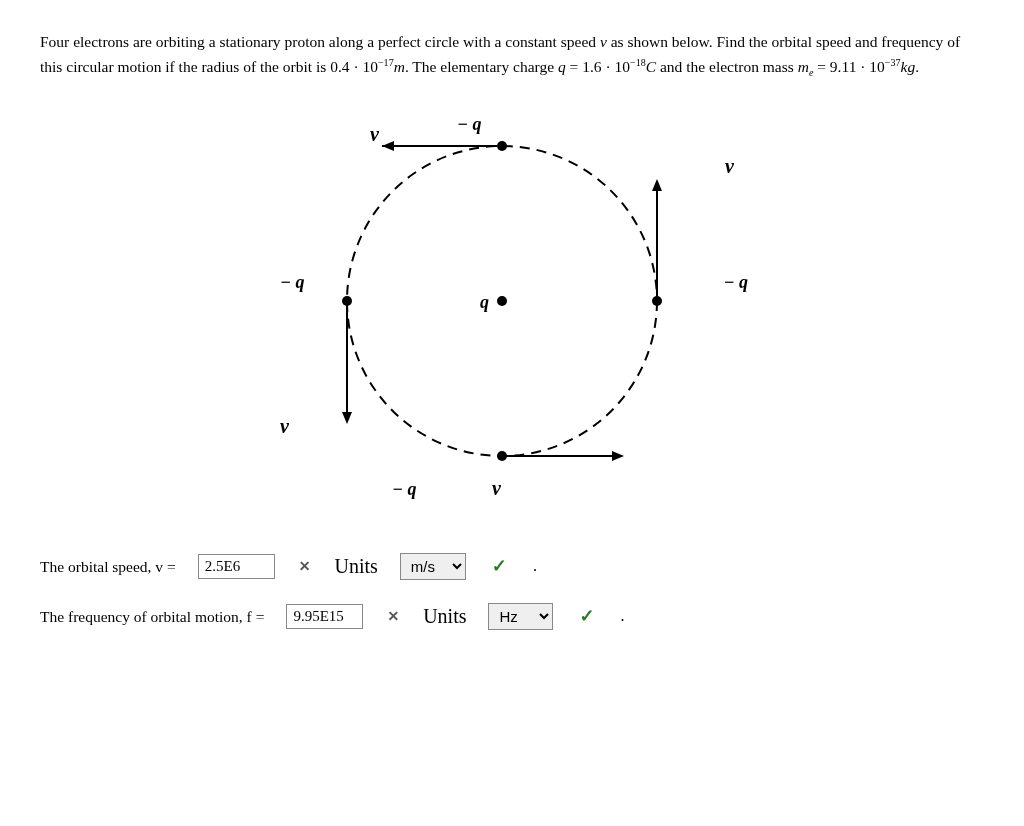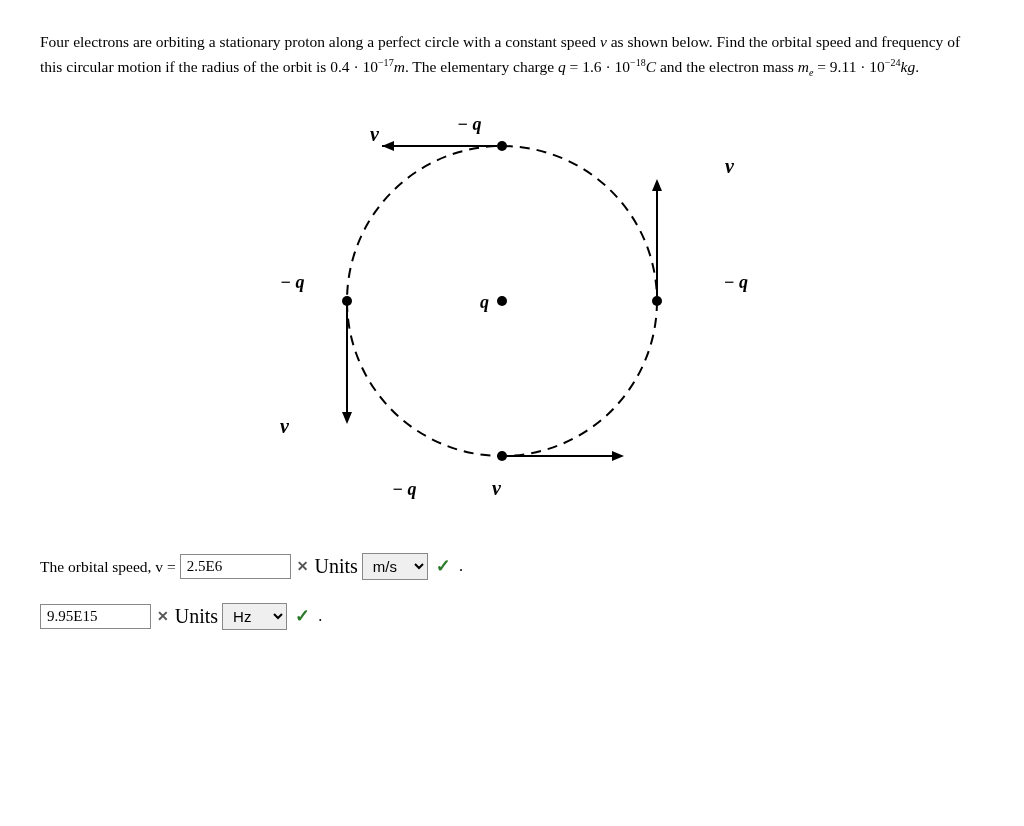--- a/index.html
+++ b/index.html
@@ -45,27 +45,27 @@
     }
     
     .answer-section {
       margin-top: 20px;
     }
     .answer-row {
       display: flex;
       align-items: center;
       margin-bottom: 20px;
       font-size: 15.5px;
-      gap: 4px;
+      gap: 22px;
     }
     .answer-input {
       border: 1px solid #888;
       padding: 3px 6px;
       font-size: 15px;
-      width: 111px;
+      width: 77px;
       font-family: inherit;
     }
     .units-label {
       font-size: 20px;
     }
     .units-select {
       border: 1px solid #888;
       padding: 3px 6px;
       font-size: 15px;
       font-family: Liberation Sans, sans-serif;
@@ -96,21 +96,21 @@
       background: none;
       padding: 0 2px;
     }
   </style>
 </head>
 <body>
 
 <div class="problem-text">
   Four electrons are orbiting a stationary proton along a perfect circle with a constant speed <em>v</em> as shown
   below. Find the orbital speed and frequency of this circular motion if the radius of the orbit is
-  0.4 · 10<sup>−17</sup><em>m</em>. The elementary charge <em>q</em> = 1.6 · 10<sup>−18</sup><em>C</em> and the electron mass <em>m<sub>e</sub></em> = 9.11 · 10<sup>−24</sup><em>kg</em>.
+  0.4 · 10<sup>−17</sup><em>m</em>. The elementary charge <em>q</em> = 1.6 · 10<sup>−18</sup><em>C</em> and the electron mass <em>m<sub>e</sub></em> = 9.11 · 10<sup>−37</sup><em>kg</em>.
 </div>
 
 <div class="diagram-container">
   <div class="diagram">
     <svg class="circle-svg" width="360" height="360">
 
       <circle cx="180" cy="180" r="155" fill="none" stroke="#000" stroke-width="2" stroke-dasharray="10,7"></circle>
 
       <circle cx="180" cy="180" r="5" fill="#000"></circle>
 
@@ -179,20 +179,21 @@
     <select class="units-select">
       <option value="m/s" selected="">m/s</option>
       <option value="km/s">km/s</option>
       <option value="ft/s">ft/s</option>
     </select>
     <button class="check-btn">✓</button>
     <span class="period">.</span>
   </div>
 
   <div class="answer-row">
+    <span>The frequency of orbital motion, f =</span>
     <input class="answer-input" type="text" value="9.95E15" style="">
     <button class="x-mark">✕</button>
     <span class="units-label">Units</span>
     <select class="units-select">
       <option value="Hz" selected="">Hz</option>
       <option value="kHz">kHz</option>
       <option value="MHz">MHz</option>
       <option value="GHz">GHz</option>
     </select>
     <button class="check-btn">✓</button>

